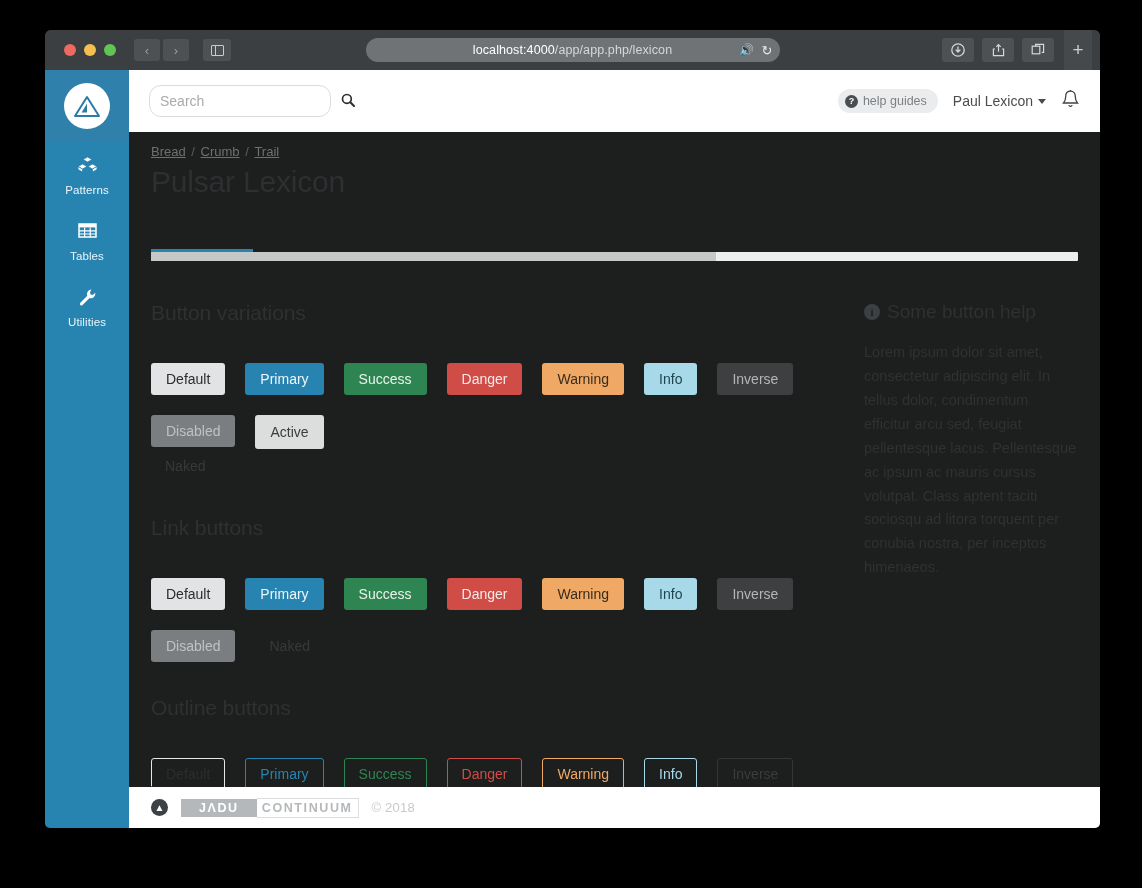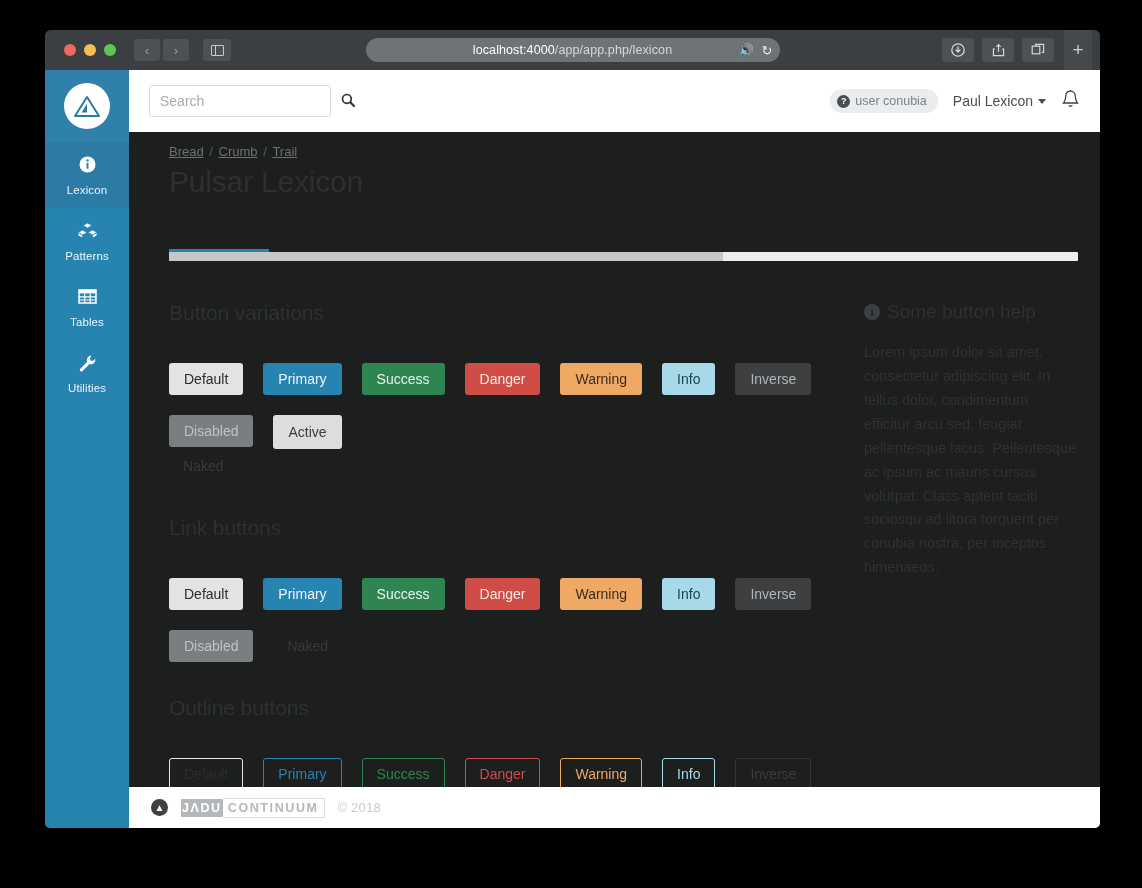--- a/index.html
+++ b/index.html
@@ -121,21 +121,21 @@
   .main { flex: 1; display: flex; flex-direction: column; min-width: 0; }
   .topbar {
     height: 62px; background: #fff;
     display: flex; align-items: center;
     padding: 0 20px 0 20px;
     flex: 0 0 62px;
   }
   .search-box {
     width: 182px; height: 32px;
     border: 1px solid #d9dbdd;
-    border-radius: 3px;
+    border-radius: 12px;
     display: flex; align-items: center;
     padding: 0 10px;
     background: #fff;
   }
   .search-input {
     border: 0; outline: 0; flex: 1;
     font-size: 14px; color: #555;
     font-family: "Liberation Sans", sans-serif;
     background: transparent;
   }
@@ -159,21 +159,21 @@
     line-height: 1;
   }
   .username { font-size: 14px; color: #4a4d4f; display: flex; align-items: center; gap: 5px; }
   .caret { border-left: 4px solid transparent; border-right: 4px solid transparent; border-top: 5px solid #4a4d4f; display:inline-block; }
   .bell { color: #3f4244; }
 
   
   .content {
     flex: 1;
     background: #1d1e1e;
-    padding: 12px 22px 0 40px;
+    padding: 12px 22px 0 22px;
     overflow: hidden;
     position: relative;
     border-radius: 28px;
   }
   .breadcrumb { font-size: 13px; color: #6d7072; margin-bottom: 6px; }
   .breadcrumb a { color: #6d7072; text-decoration: underline; }
   .breadcrumb .sep { text-decoration: none; color: #5a5d5f; margin: 0 2px; }
   .page-title {
     font-size: 30px; font-weight: 400;
     color: #2d2f30;
@@ -266,21 +266,21 @@
     flex: 0 0 41px;
   }
   .up-circle {
     width: 17px; height: 17px; border-radius: 50%;
     background: #3e4143; color: #fff;
     font-size: 10px;
     display: flex; align-items: center; justify-content: center;
     line-height: 1;
   }
   .brand { display: flex; align-items: center; font-size: 12.5px; letter-spacing: 1.6px; font-weight: bold; }
-  .brand .jadu { background: #b5b8ba; color: #fff; padding: 2px 1px; }
+  .brand .jadu { background: #b5b8ba; color: #fff; padding: 2px 18px; }
   .brand .cont { background: #fff; color: #b5b8ba; padding: 2px 5px; border: 1px solid #dcdee0; border-left: none; }
   .copy { font-size: 13px; color: #c7c9cb; letter-spacing: .2px; }
 </style>
 </head>
 <body>
 
 <div class="browser">
 
   <div class="titlebar">
     <div class="traffic">
@@ -332,30 +332,20 @@
     <div class="sidebar">
       <div class="logo-wrap">
         <div class="logo-circle">
           <svg width="28" height="25" viewBox="0 0 28 25">
             <path d="M14 3 L26 22 L2 22 Z" fill="none" stroke="#2b7ba4" stroke-width="2" stroke-linejoin="round"></path>
             <path d="M14 9.5 L14 18.5 L8.6 18.5 Z" fill="#2b7ba4"></path>
           </svg>
         </div>
       </div>
 
-      <div class="nav-item active">
-        <span class="nav-icon">
-          <svg width="17" height="17" viewBox="0 0 17 17">
-              <circle cx="8.5" cy="8.5" r="8" fill="#fff"></circle>
-              <rect x="7.5" y="6.8" width="2" height="6" fill="#2784b0"></rect>
-              <circle cx="8.5" cy="4.4" r="1.2" fill="#2784b0"></circle>
-            </svg>
-        </span>
-        <span class="nav-label">Lexicon</span>
-      </div>
 
 
 
       <div class="nav-item">
         <span class="nav-icon">
           <svg width="21" height="19" viewBox="0 0 21 19">
             <path d="M10.5 1 L15 3.5 L10.5 6 L6 3.5 Z" fill="#fff" stroke="#2784b0" stroke-width=".8"></path>
             <path d="M5.5 8 L10 10.5 L5.5 13 L1 10.5 Z" fill="#fff" stroke="#2784b0" stroke-width=".8"></path>
             <path d="M15.5 8 L20 10.5 L15.5 13 L11 10.5 Z" fill="#fff" stroke="#2784b0" stroke-width=".8"></path>
             <path d="M5.5 13 L5.5 16 L1 13.5 L1 10.5 Z" fill="#fff" stroke="#2784b0" stroke-width=".8"></path>
@@ -395,21 +385,21 @@
             <svg width="14" height="14" viewBox="0 0 14 14">
                 <circle cx="5.9" cy="5.9" r="4.4" fill="none" stroke="#2b2d2e" stroke-width="1.7"></circle>
                 <path d="M9.3 9.3 L13 13" stroke="#2b2d2e" stroke-width="2" stroke-linecap="round"></path>
               </svg>
           </span>
         </div>
 
         <div class="topbar-right">
           <div class="pill">
             <span class="qmark">?</span>
-            <span>user conubia</span>
+            <span>help guides</span>
           </div>
           <div class="username">
             <span>Paul Lexicon</span>
             <span class="caret"></span>
           </div>
           <span class="bell">
             <svg width="19" height="21" viewBox="0 0 19 21">
                 <path d="M9.5 2.2c-3 0-4.8 2.3-4.8 5.2 0 4.3-1.6 5.6-2.3 6.6h14.2c-.7-1-2.3-2.3-2.3-6.6 0-2.9-1.8-5.2-4.8-5.2z" fill="none" stroke="#3f4244" stroke-width="1.3"></path>
                 <path d="M7.8 16.1a1.8 1.8 0 0 0 3.4 0" fill="none" stroke="#3f4244" stroke-width="1.3"></path>
                 <path d="M9.5 2.2V.9" stroke="#3f4244" stroke-width="1.3"></path>

